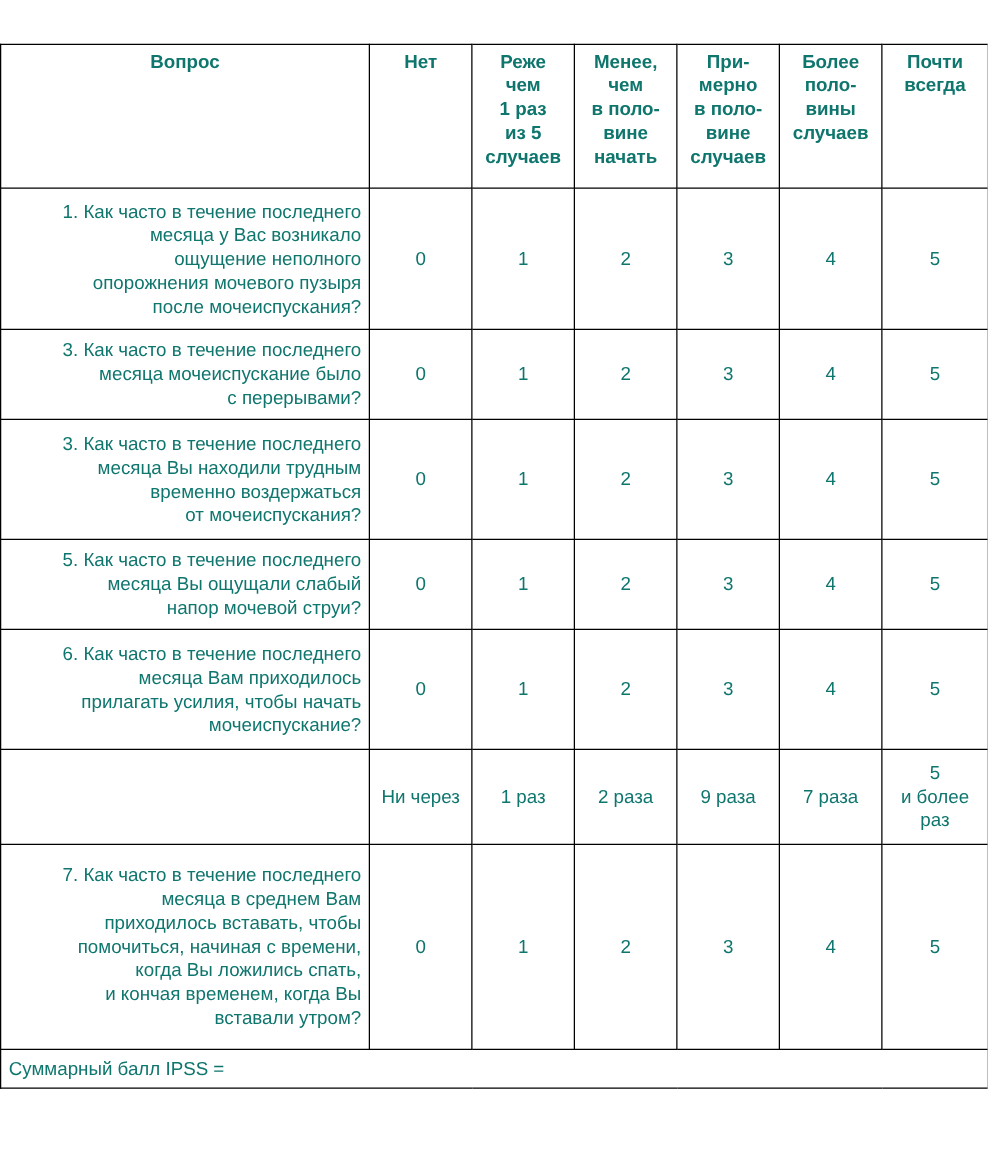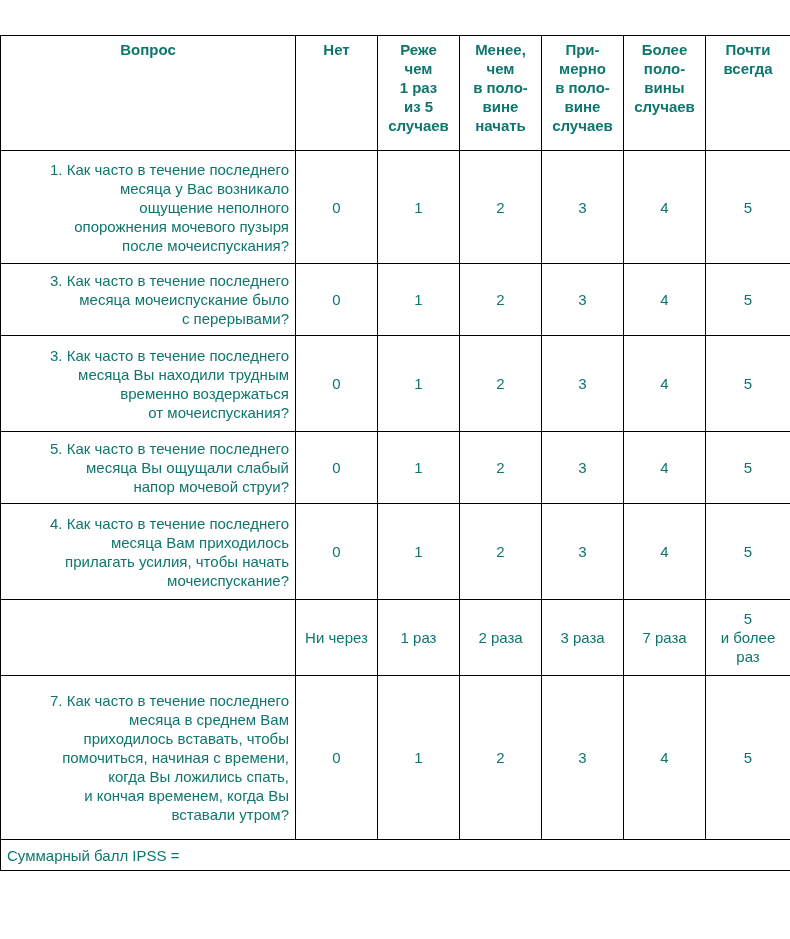--- a/index.html
+++ b/index.html
@@ -155,38 +155,38 @@
 напор мочевой струи?</td>
       <td class="score">0</td>
       <td class="score">1</td>
       <td class="score">2</td>
       <td class="score">3</td>
       <td class="score">4</td>
       <td class="score">5</td>
     </tr>
 
     <tr class="h-q6">
-      <td class="question">4. Как часто в течение последнего
+      <td class="question">6. Как часто в течение последнего
 месяца Вам приходилось
 прилагать усилия, чтобы начать
 мочеиспускание?</td>
       <td class="score">0</td>
       <td class="score">1</td>
       <td class="score">2</td>
       <td class="score">3</td>
       <td class="score">4</td>
       <td class="score">5</td>
     </tr>
 
     <tr class="h-mid">
       <td class="mid"></td>
       <td class="mid">Ни через</td>
       <td class="mid">1 раз</td>
       <td class="mid">2 раза</td>
-      <td class="mid">3 раза</td>
+      <td class="mid">9 раза</td>
       <td class="mid">7 раза</td>
       <td class="mid">5
 и более
 раз</td>
     </tr>
 
     <tr class="h-q7">
       <td class="question">7. Как часто в течение последнего
 месяца в среднем Вам
 приходилось вставать, чтобы

